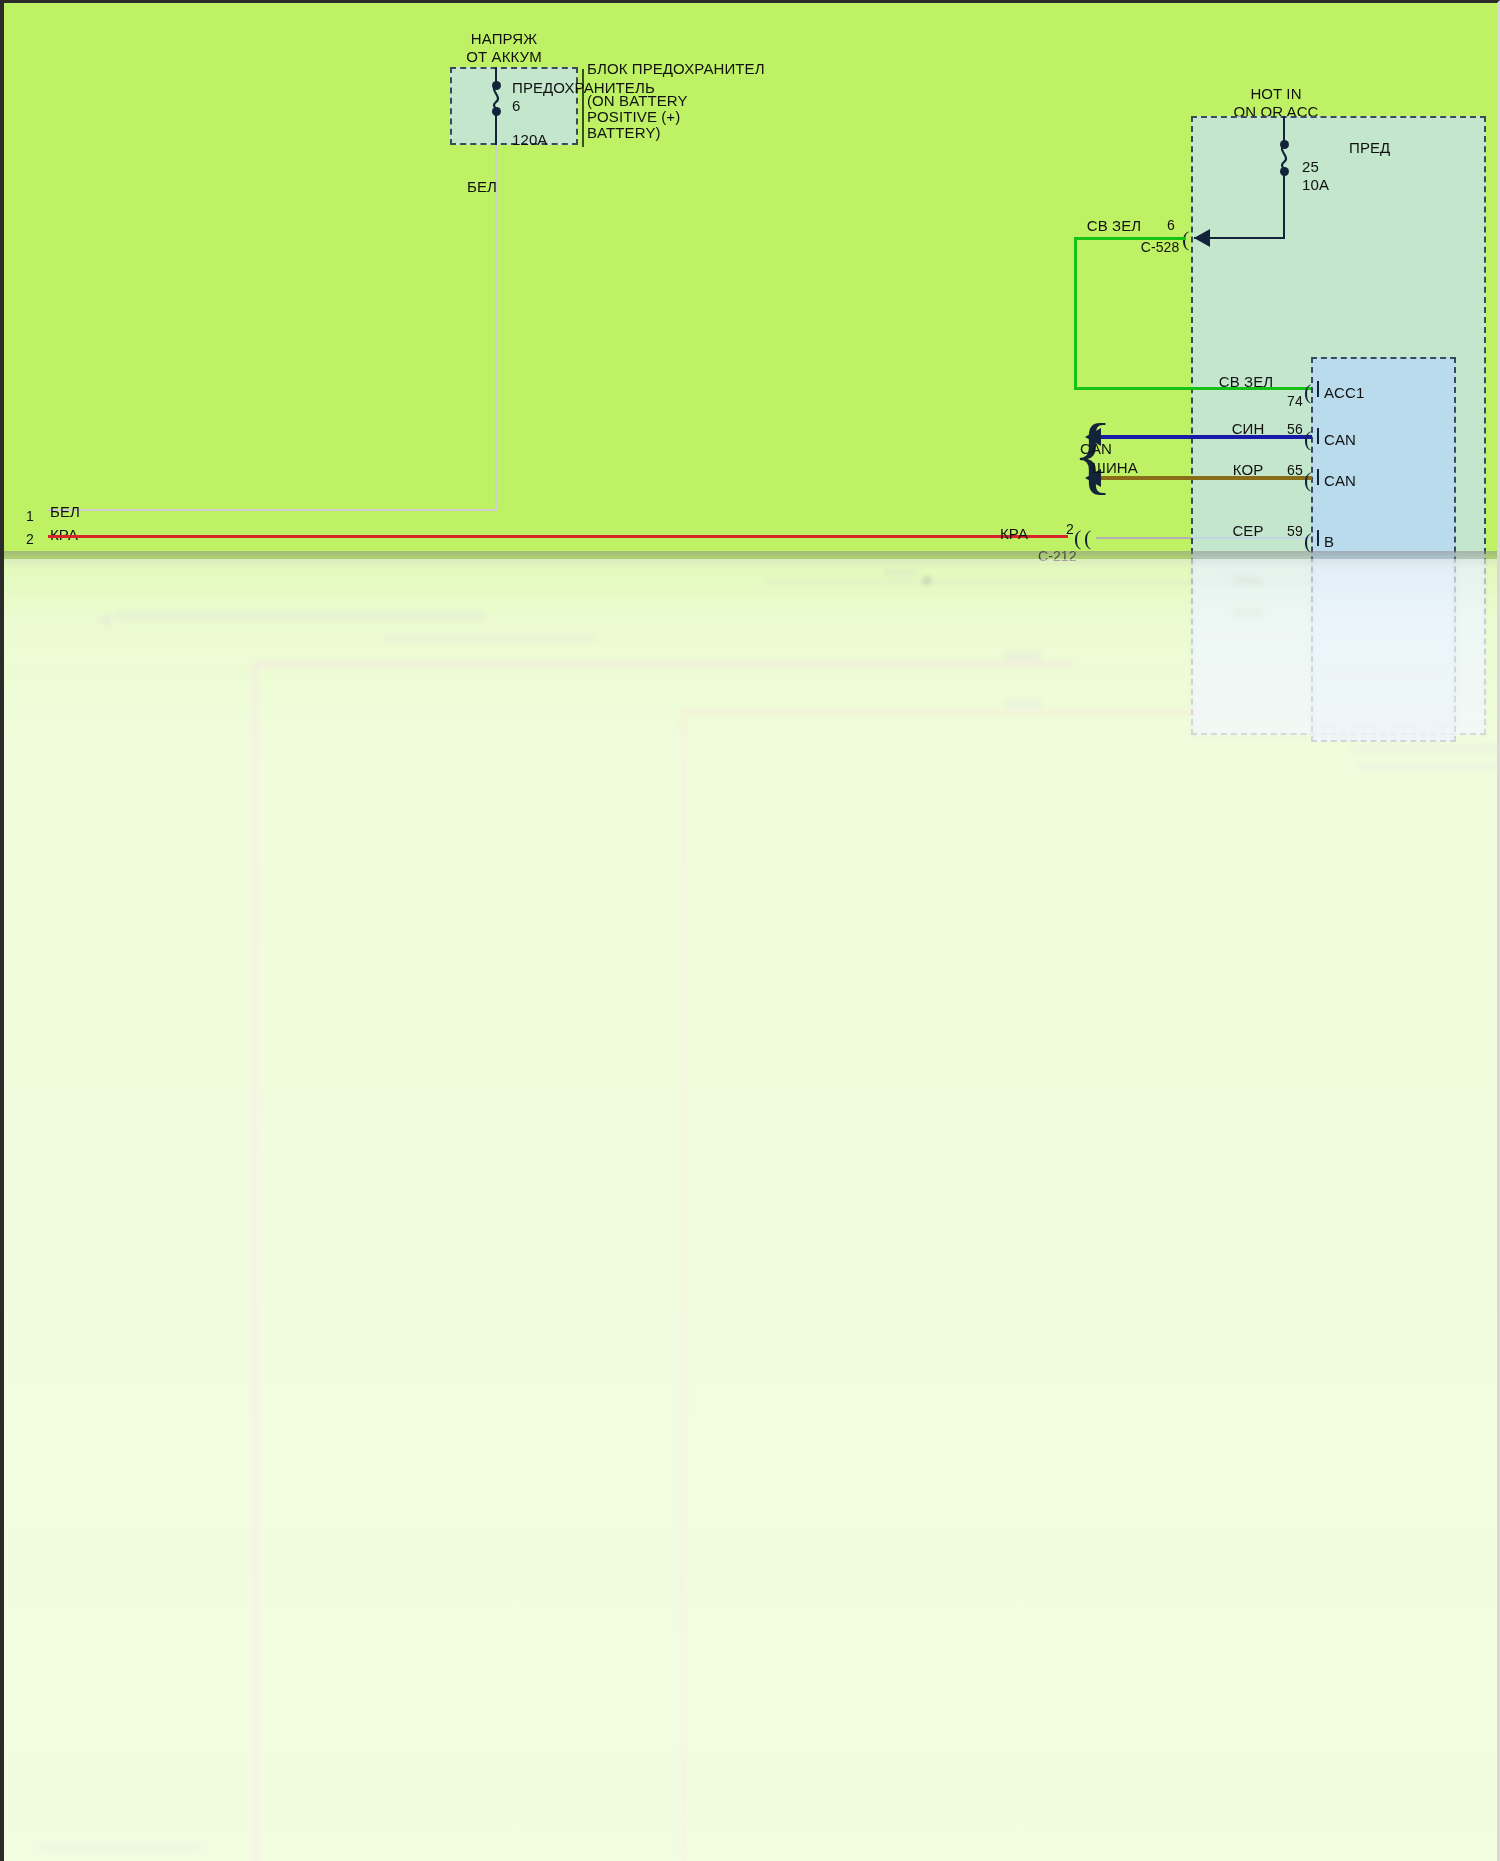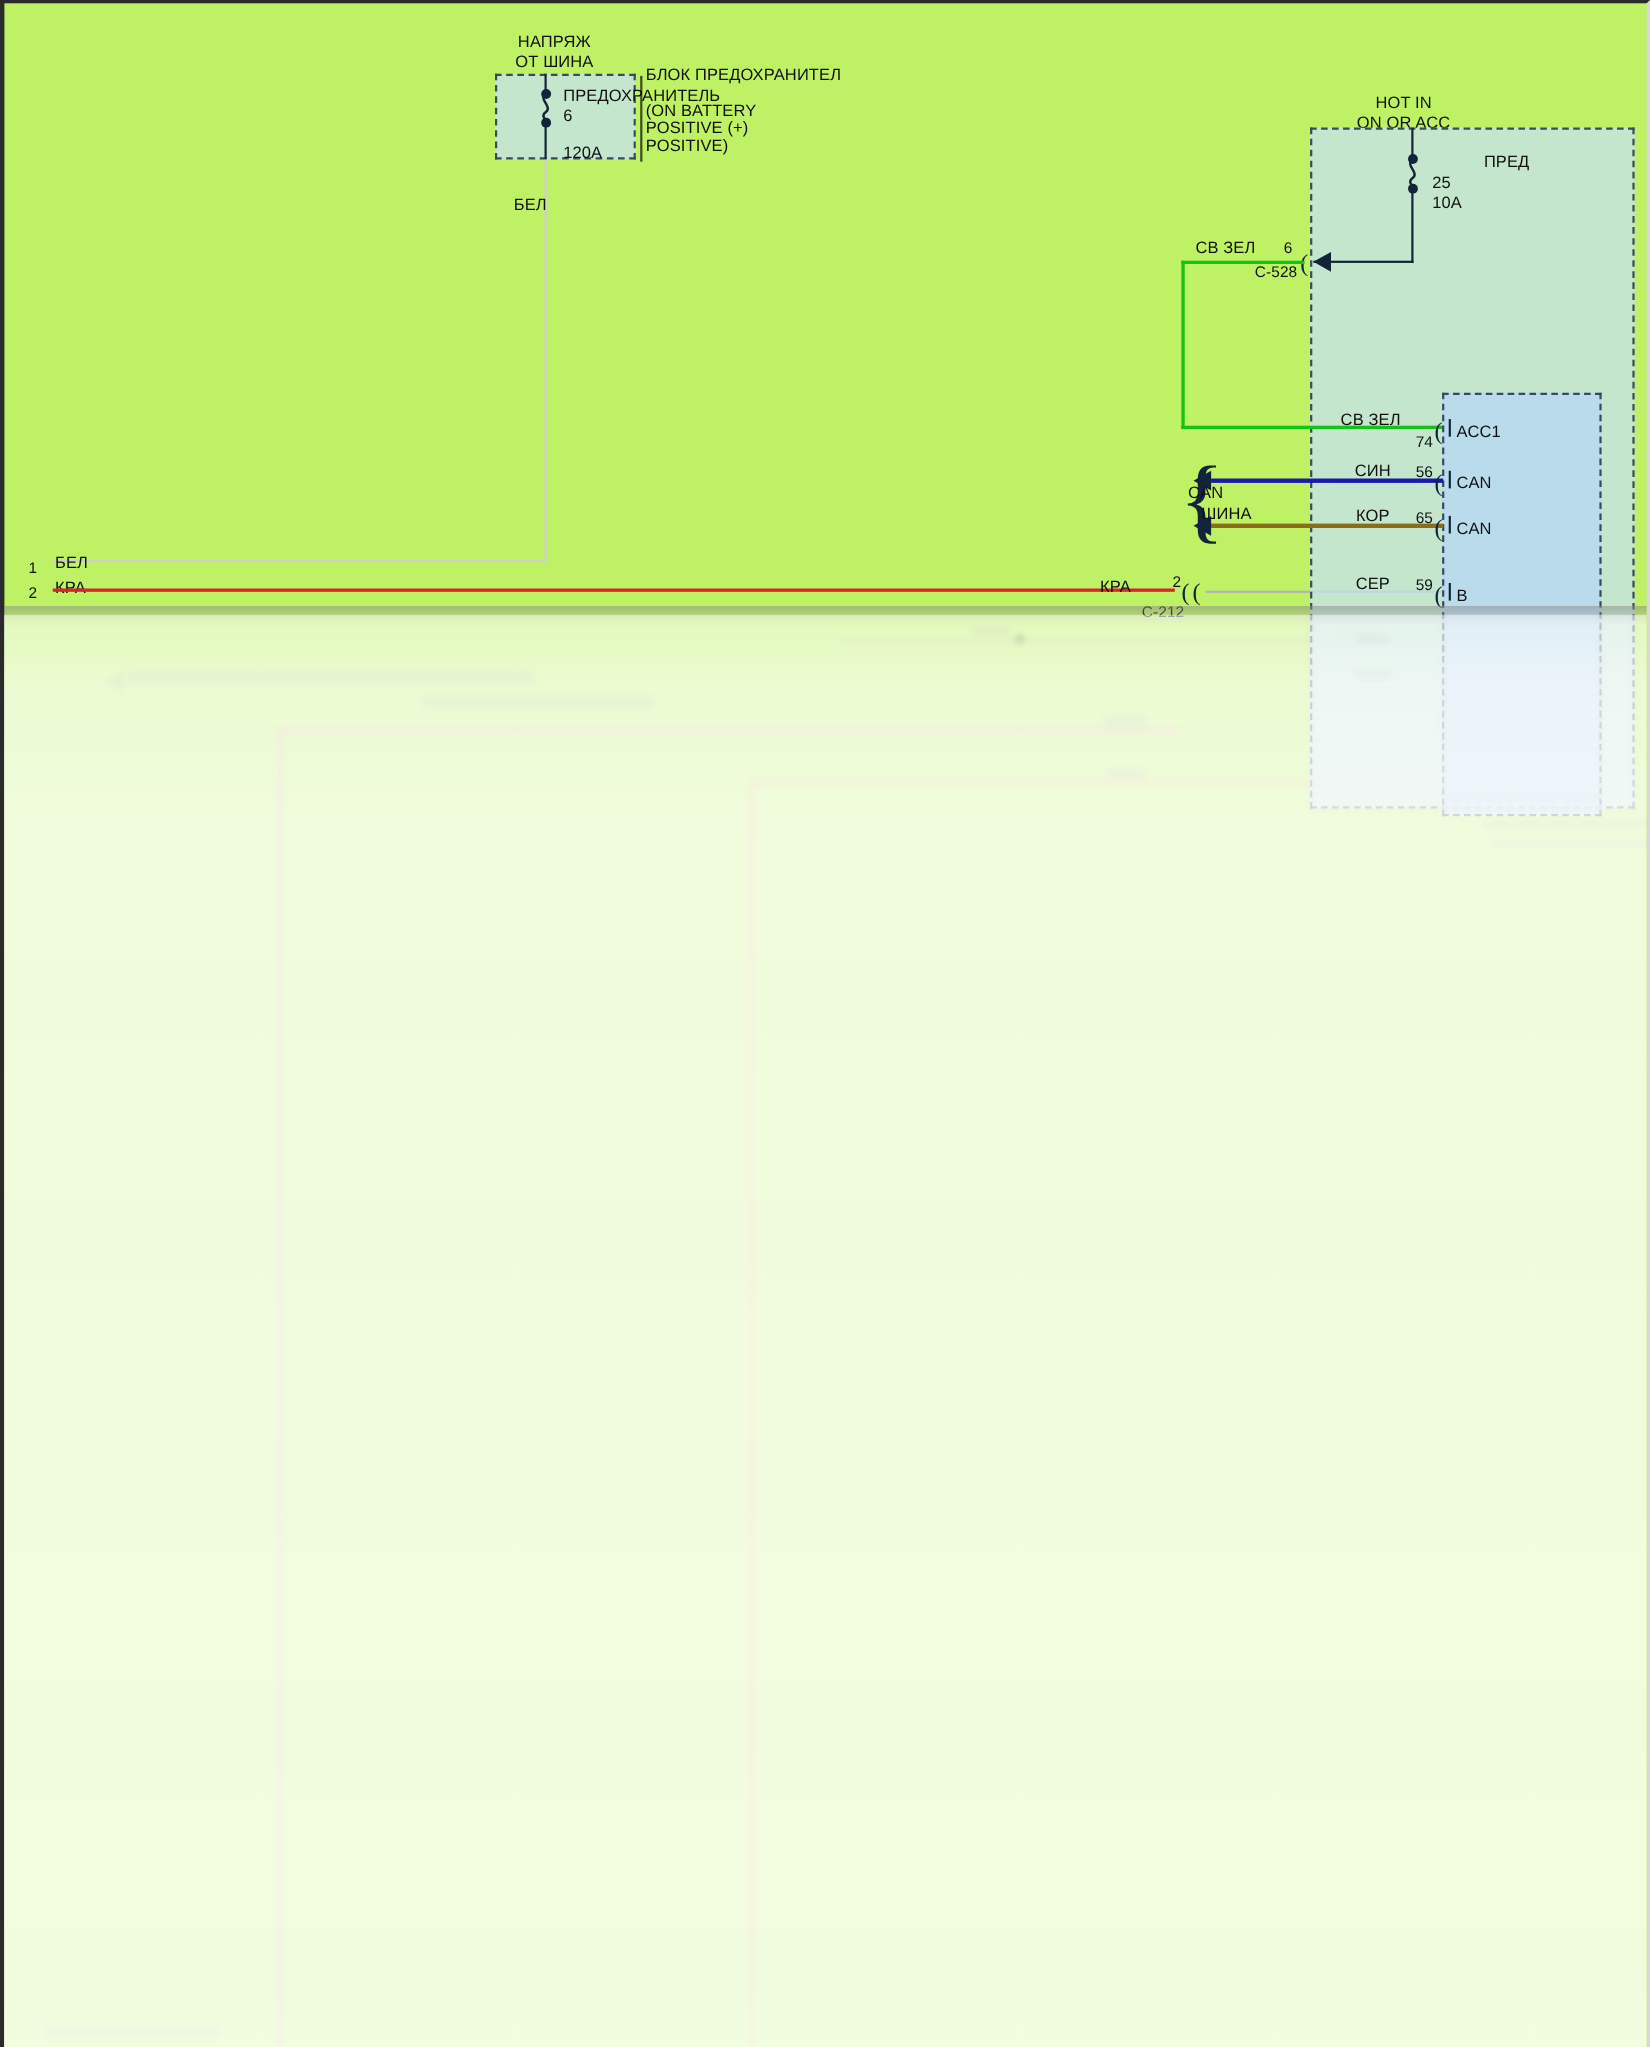--- a/index.html
+++ b/index.html
@@ -108,41 +108,41 @@
     background:#8d8d8d;
     border-radius:2px;
   }
 </style>
 </head>
 <body>
 
 <div id="page">
 
   <div class="lbl c" style="left:500px;top:27px;font-weight:400;">НАПРЯЖ</div>
-  <div class="lbl c" style="left:500px;top:45px;">ОТ ШИНА</div>
+  <div class="lbl c" style="left:500px;top:45px;">ОТ АККУМ</div>
 
   <div class="dashbox" style="left:446px;top:64px;width:128px;height:78px;"></div>
 
   <div class="wire wv" style="left:491px;top:64px;height:18px;background:#13243a;"></div>
   <div class="fuse-dot" style="left:488px;top:78px;"></div>
   <svg class="abs" style="left:484px;top:82px;" width="18" height="26">
     <path d="M8 1 C 1 5, 15 12, 8 17 C 3 21, 9 24, 9 25" stroke="#13243a" stroke-width="2.2" fill="none"></path>
   </svg>
   <div class="fuse-dot" style="left:488px;top:104px;"></div>
   <div class="wire wv" style="left:491px;top:110px;height:32px;background:#13243a;"></div>
 
   <div class="lbl" style="left:508px;top:76px;">ПРЕДОХРАНИТЕЛЬ</div>
   <div class="lbl" style="left:508px;top:94px;">6</div>
   <div class="lbl" style="left:508px;top:128px;">120A</div>
 
   <div class="abs" style="left:578px;top:66px;width:2px;height:78px;background:#111;opacity:.75;"></div>
   <div class="lbl" style="left:583px;top:57px;">БЛОК ПРЕДОХРАНИТЕЛ</div>
   <div class="lbl" style="left:583px;top:89px;">(ON BATTERY</div>
   <div class="lbl" style="left:583px;top:105px;">POSITIVE (+)</div>
-  <div class="lbl" style="left:583px;top:121px;">POSITIVE)</div>
+  <div class="lbl" style="left:583px;top:121px;">BATTERY)</div>
 
   <div class="wire wv" style="left:491px;top:142px;height:365px;background:#cfcfcf;"></div>
   <div class="wire wh" style="left:44px;top:506px;width:449px;background:#cfcfcf;"></div>
   <div class="lbl c" style="left:478px;top:175px;">БЕЛ</div>
 
   <div class="lbl sm" style="left:22px;top:505px;">1</div>
   <div class="lbl" style="left:46px;top:500px;">БЕЛ</div>
 
   <div class="lbl sm" style="left:22px;top:528px;">2</div>
   <div class="lbl" style="left:46px;top:523px;">КРА</div>

